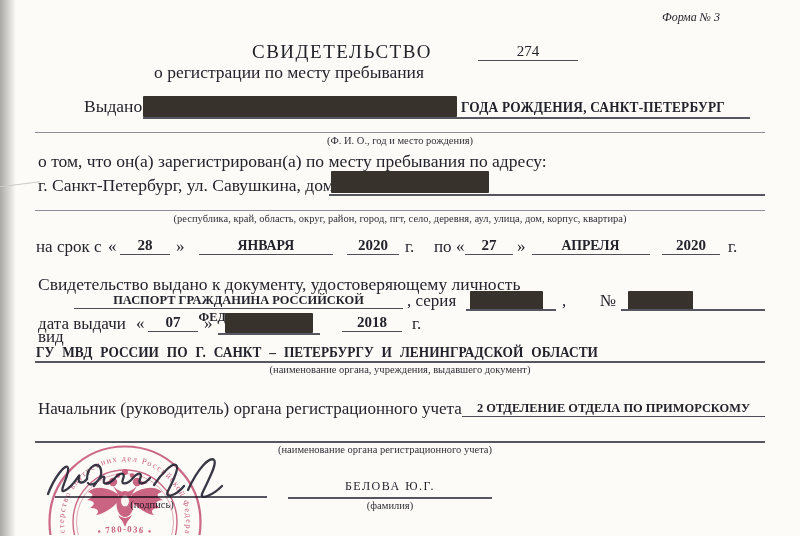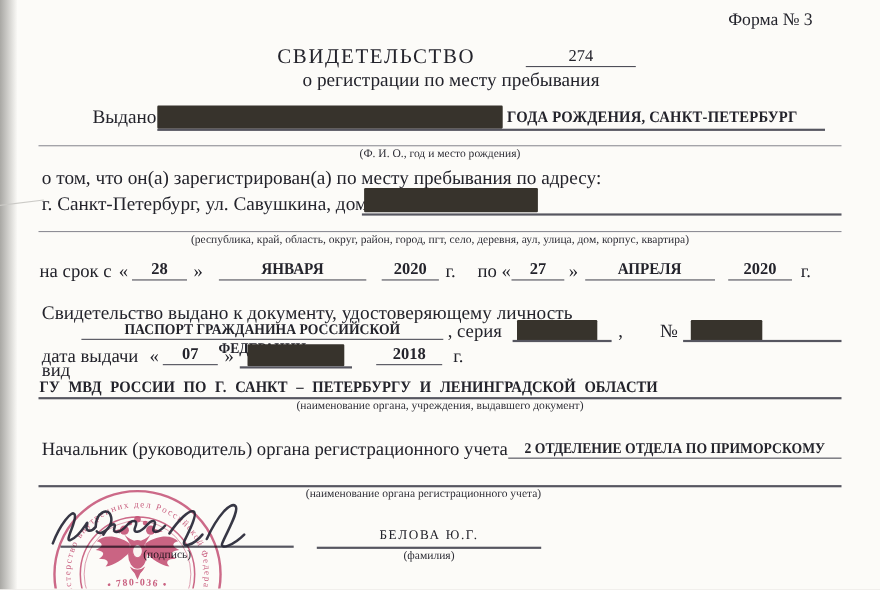--- a/index.html
+++ b/index.html
@@ -26,24 +26,24 @@
   .stampsvg{position:absolute;left:38px;top:442px;z-index:5;mix-blend-mode:multiply;opacity:.93;}
   .sigsvg{position:absolute;left:40px;top:450px;z-index:6;}
 </style>
 </head>
 <body>
 
 <div class="page">
   <div class="edge"></div>
   <div class="scratch"></div>
 
-  <div class="abs" style="left:662px;top:10px;font-size:16px;">Форма № 3</div>
+  <div class="abs" style="left:662px;top:10px;font-size:12px;font-style:italic;">Форма № 3</div>
   <div class="abs title" style="left:252px;top:41px;">СВИДЕТЕЛЬСТВО</div>
   <div class="slot num" style="left:478px;top:43px;width:100px;"><span>274</span></div>
-  <div class="abs t2" style="left:165px;top:62px;width:380px;text-align:right;">о регистрации по месту пребывания</div>
+  <div class="abs t2" style="left:154px;top:62px;width:380px;text-align:left;">о регистрации по месту пребывания</div>
 
   <div class="abs t2" style="left:84px;top:96px;">Выдано</div>
   <div class="bar" style="left:143px;top:96px;width:314px;height:21px;"></div>
   <div class="abs bcl" style="left:461px;top:99px;font-size:14.5px;letter-spacing:.2px;"><span class="cnd">ГОДА РОЖДЕНИЯ, САНКТ-ПЕТЕРБУРГ</span></div>
   <div class="dline" style="left:143px;top:117px;width:607px;"></div>
   <div class="line" style="left:35px;top:132px;width:730px;"></div>
   <div class="abs cap" style="left:200px;top:135px;width:400px;">(Ф. И. О., год и место рождения)</div>
 
   <div class="abs t2" style="left:38px;top:151px;">о том, что он(а) зарегистрирован(а) по месту пребывания по адресу:</div>
 

